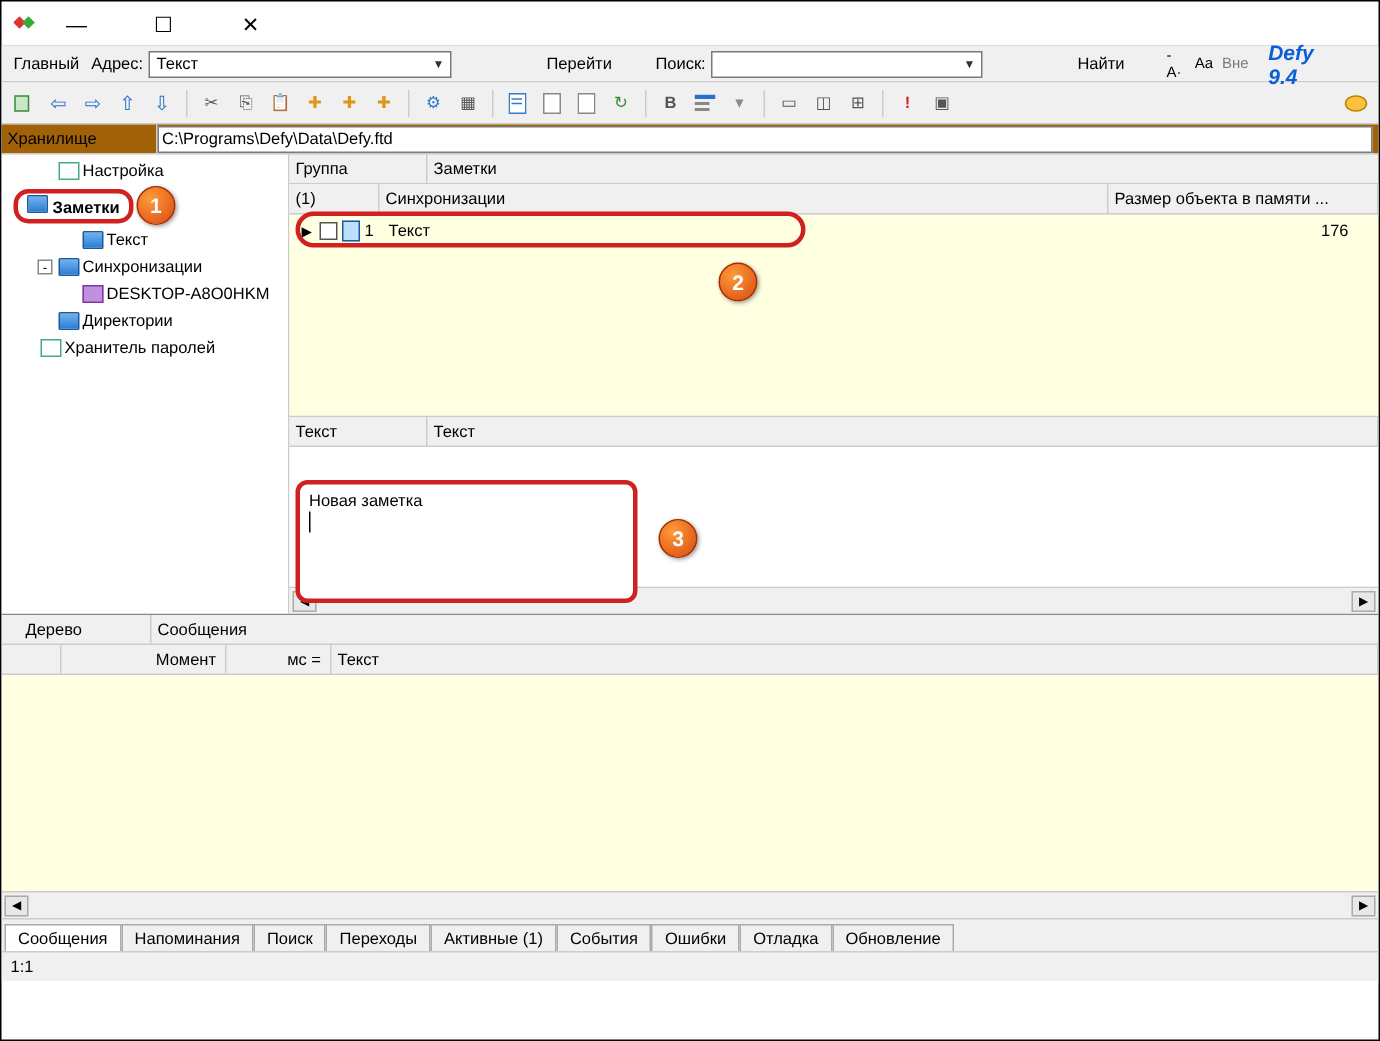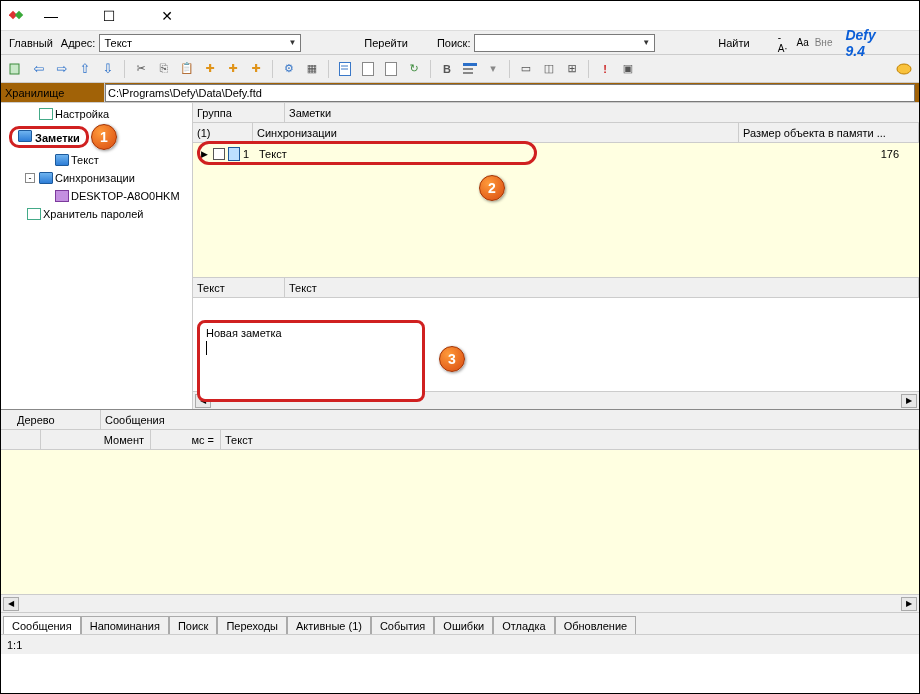--- a/index.html
+++ b/index.html
@@ -201,20 +201,25 @@
       <div class="tree-item" style="padding-left: 24px;">
         <span class="tree-expander">-</span>
         <span class="tree-ico folder-ico"></span>
         <span>Синхронизации</span>
       </div>
       <div class="tree-item" style="padding-left: 40px;">
         <span style="display:inline-block;width:12px"></span>
         <span class="tree-ico sync-ico"></span>
         <span>DESKTOP-A8O0HKM</span>
       </div>
+      <div class="tree-item" style="padding-left: 24px;">
+        <span style="display:inline-block;width:12px"></span>
+        <span class="tree-ico folder-ico"></span>
+        <span>Директории</span>
+      </div>
       <div class="tree-item" style="padding-left: 12px;">
         <span style="display:inline-block;width:12px"></span>
         <span class="tree-ico doc-ico"></span>
         <span>Хранитель паролей</span>
       </div>
     </div>
   <div class="right-pane">
     <div class="group-row">
       <div class="c1">Группа</div>
       <div class="c2">Заметки</div>

